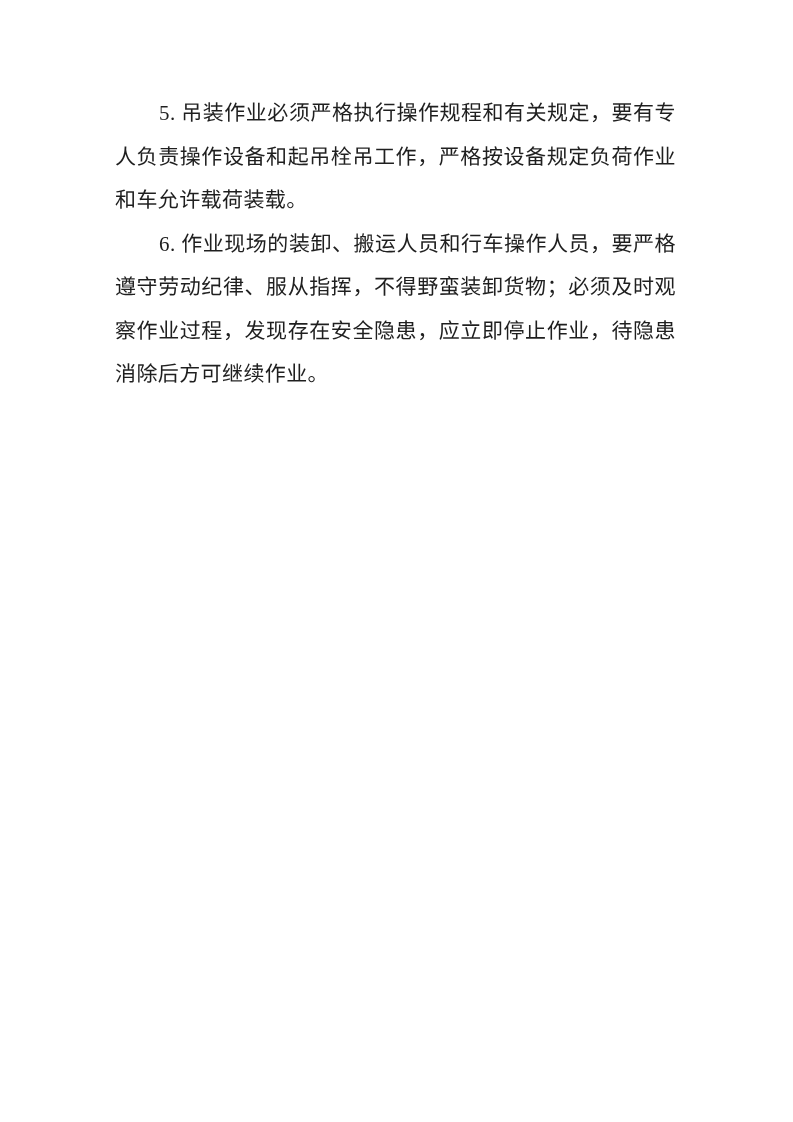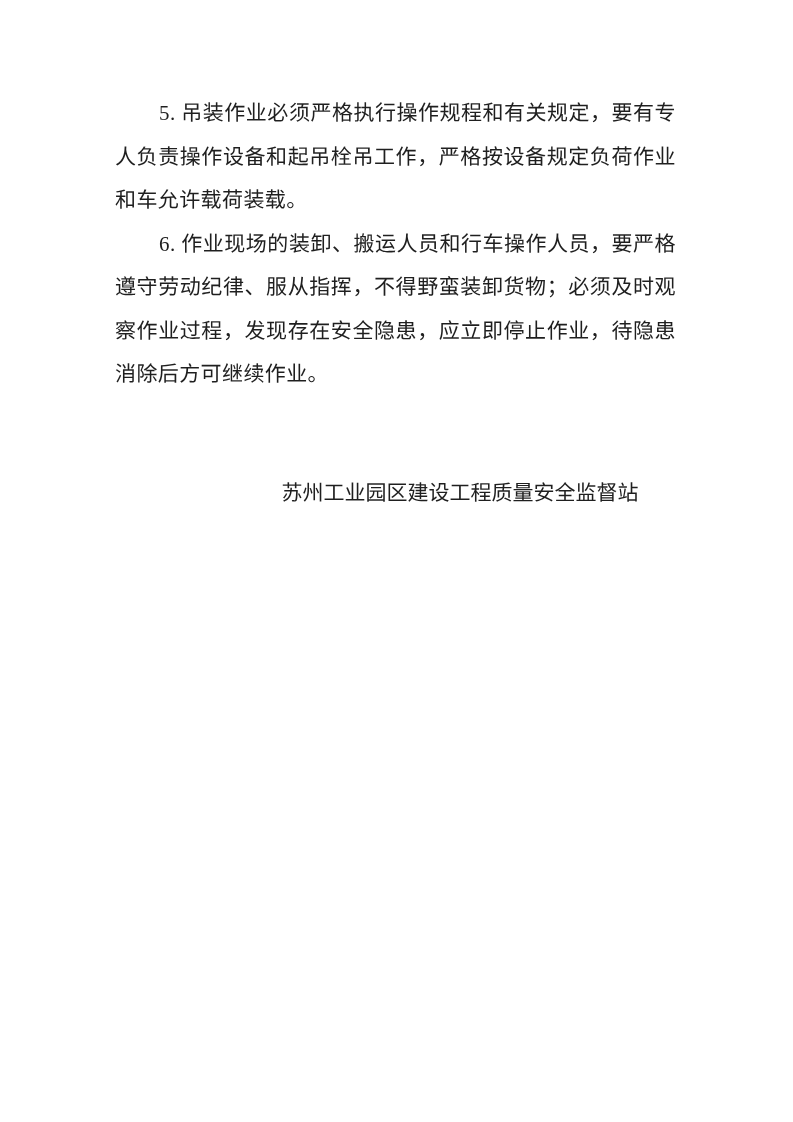--- a/index.html
+++ b/index.html
@@ -45,16 +45,15 @@
   }
 </style>
 </head>
 <body>
 
 <div class="page">
   <div class="content">
     <p class="body-paragraph">5. 吊装作业必须严格执行操作规程和有关规定，要有专人负责操作设备和起吊栓吊工作，严格按设备规定负荷作业和车允许载荷装载。</p>
     <p class="body-paragraph">6. 作业现场的装卸、搬运人员和行车操作人员，要严格遵守劳动纪律、服从指挥，不得野蛮装卸货物；必须及时观察作业过程，发现存在安全隐患，应立即停止作业，待隐患消除后方可继续作业。</p>
     <div class="closing-block">
-      <div class="signature-line">苏州工业园区建设工程质量安全监督站</div>
     </div>
   </div>
 </div>
 
 </body></html>

